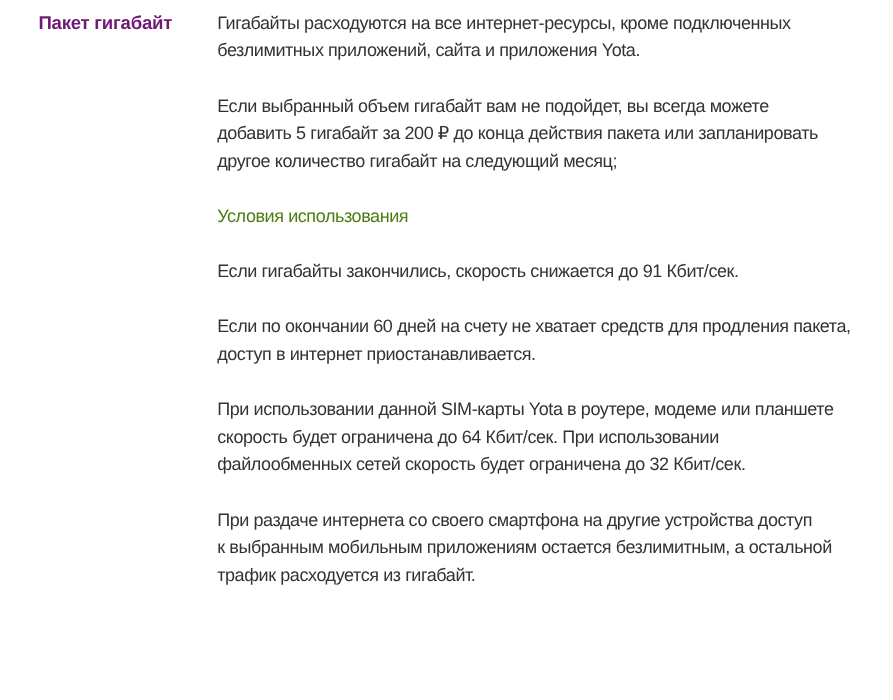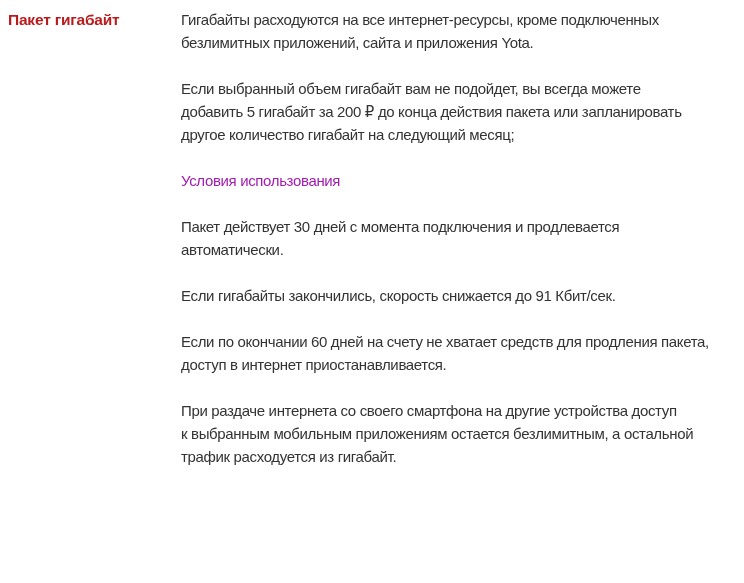--- a/index.html
+++ b/index.html
@@ -23,57 +23,59 @@
   .term-col {
     width: 173px;
     flex: 0 0 173px;
     box-sizing: border-box;
   }
   .term {
     font-size: 15.5px;
     font-weight: bold;
     letter-spacing: -0.2px;
     line-height: 23px;
-    color: #b91c1c;
+    color: #701a75;
+    margin-left: 24px;
   }
   .content-col {
     flex: 1 1 auto;
     min-width: 0;
   }
   .content-col p {
     margin: 0 0 23px 0;
     font-size: 15px;
     letter-spacing: -0.35px;
     line-height: 23px;
     white-space: pre; 
     color: #333333;
   }
   .content-col p:last-child {
     margin-bottom: 0;
   }
   .content-col p.subheading {
-    color: #a21caf;
+    color: #4d7c0f;
   }
 </style>
 </head>
 <body>
 
 <div class="spec-row">
   <div class="term-col">
     <div class="term">Пакет гигабайт</div>
   </div>
   <div class="content-col">
     <p>Гигабайты расходуются на все интернет-ресурсы, кроме подключенных
 безлимитных приложений, сайта и приложения Yota.</p>
     <p>Если выбранный объем гигабайт вам не подойдет, вы всегда можете
 добавить 5 гигабайт за 200 ₽ до конца действия пакета или запланировать
 другое количество гигабайт на следующий месяц;</p>
     <p class="subheading">Условия использования</p>
-    <p>Пакет действует 30 дней с момента подключения и продлевается
-автоматически.</p>
     <p>Если гигабайты закончились, скорость снижается до 91 Кбит/сек.</p>
     <p>Если по окончании 60 дней на счету не хватает средств для продления пакета,
 доступ в интернет приостанавливается.</p>
+    <p>При использовании данной SIM-карты Yota в роутере, модеме или планшете
+скорость будет ограничена до 64 Кбит/сек. При использовании
+файлообменных сетей скорость будет ограничена до 32 Кбит/сек.</p>
     <p>При раздаче интернета со своего смартфона на другие устройства доступ
 к выбранным мобильным приложениям остается безлимитным, а остальной
 трафик расходуется из гигабайт.</p>
   </div>
 </div>
 
 </body></html>

